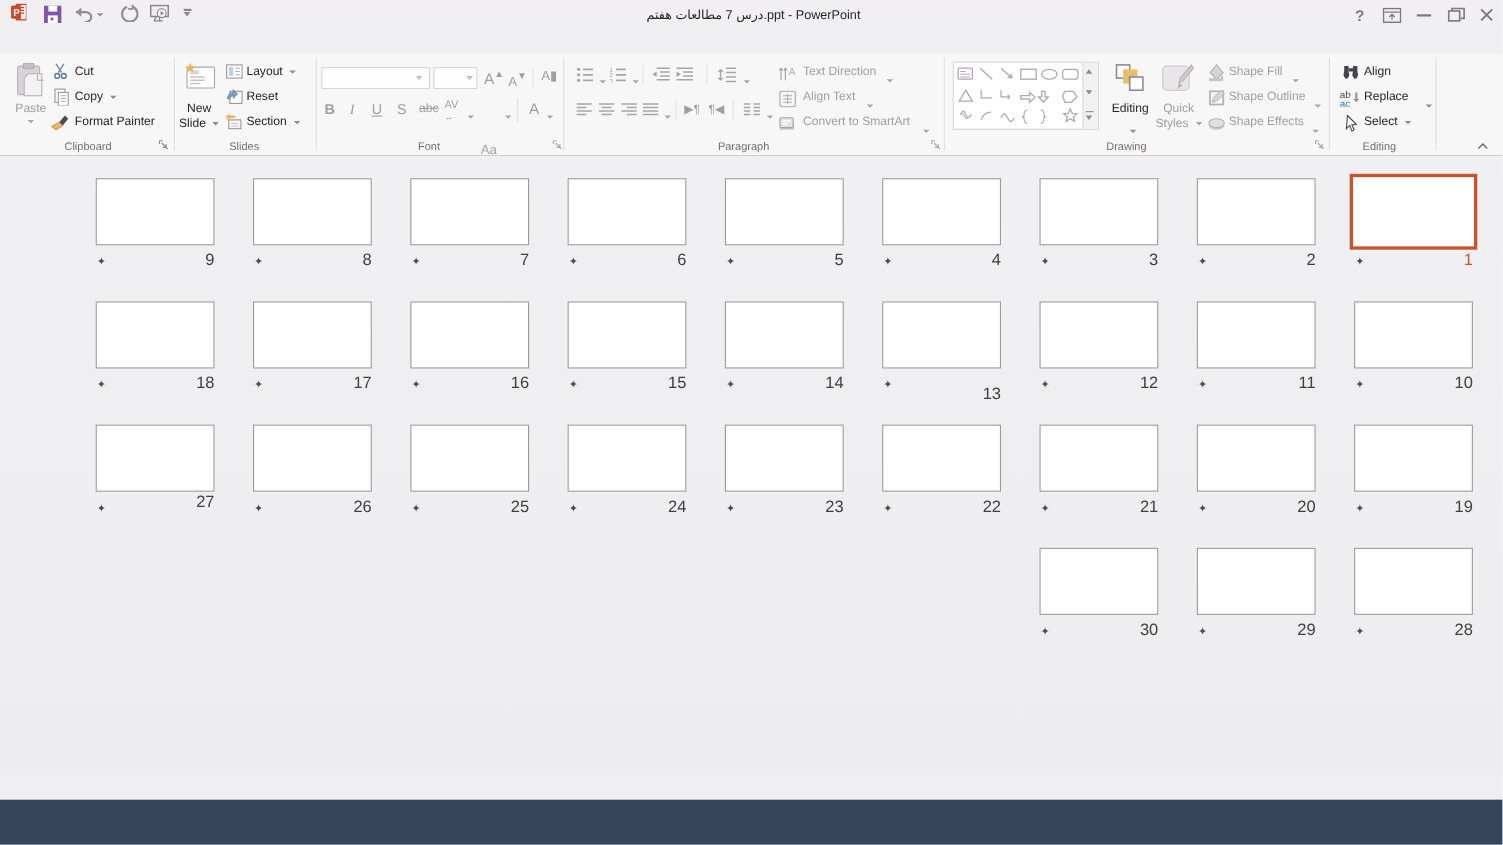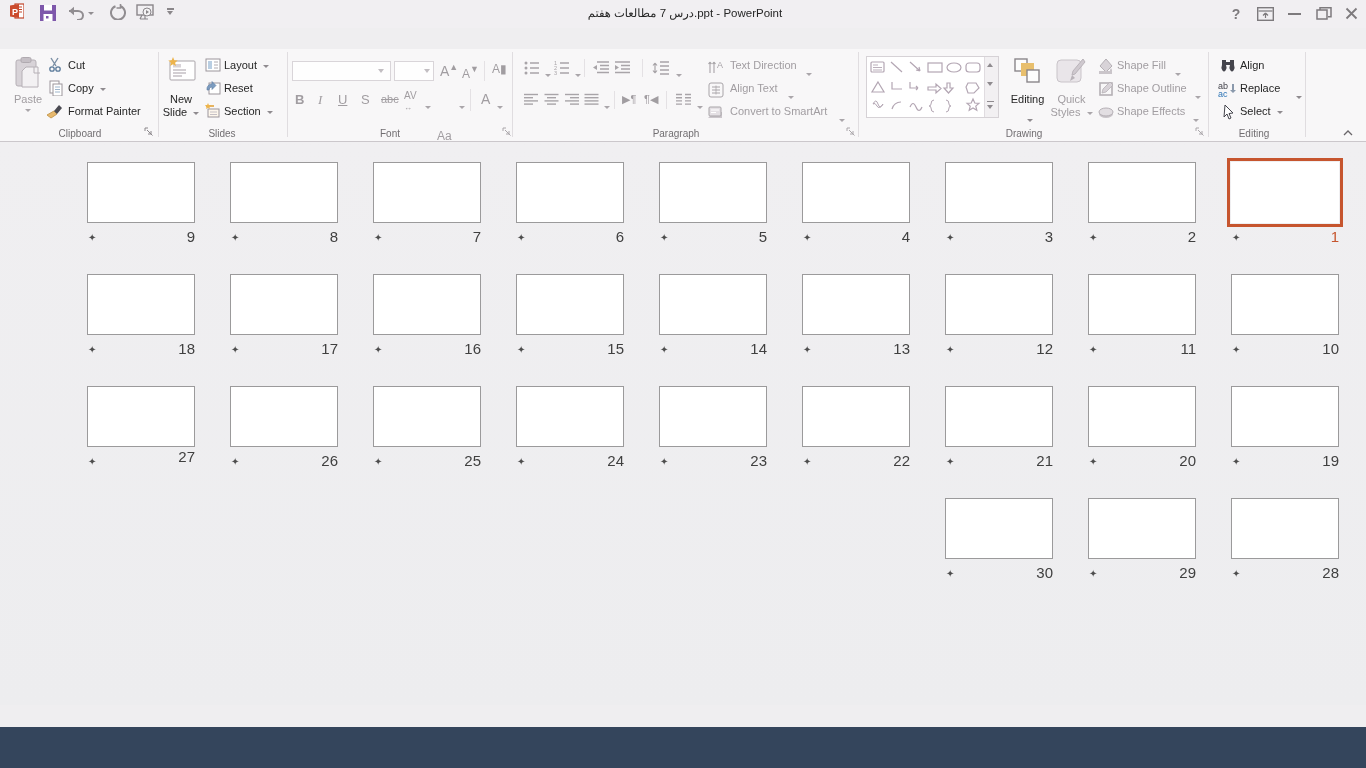--- a/index.html
+++ b/index.html
@@ -444,21 +444,21 @@
       <div class="snum" style="left: 516px; top: 198px;">15</div>
       <div class="sstar" style="left: 517px; top: 202px;">✦</div>
       <div class="thumb" id="th14" style="left: 659px; top: 132px;">
         <div class="inner" id="in14"></div>
       </div>
       <div class="snum" style="left: 659px; top: 198px;">14</div>
       <div class="sstar" style="left: 660px; top: 202px;">✦</div>
       <div class="thumb" id="th13" style="left: 802px; top: 132px;">
         <div class="inner" id="in13"></div>
       </div>
-      <div class="snum" style="left: 802px; top: 198px; text-align: right;">13</div>
+      <div class="snum" style="left: 802px; top: 208px; text-align: right;">13</div>
       <div class="sstar" style="left: 803px; top: 202px;">✦</div>
       <div class="thumb" id="th12" style="left: 945px; top: 132px;">
         <div class="inner" id="in12"></div>
       </div>
       <div class="snum" style="left: 945px; top: 198px;">12</div>
       <div class="sstar" style="left: 946px; top: 202px;">✦</div>
       <div class="thumb" id="th11" style="left: 1088px; top: 132px;">
         <div class="inner" id="in11"></div>
       </div>
       <div class="snum" style="left: 1088px; top: 198px;">11</div>

